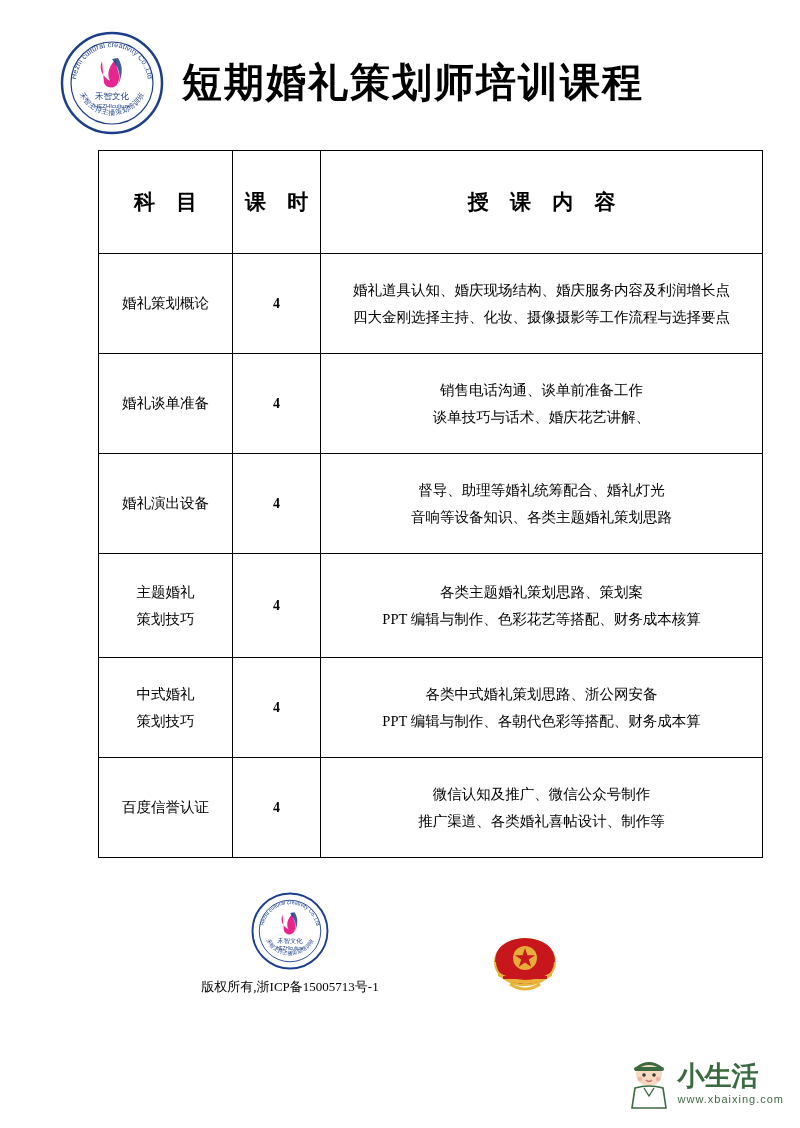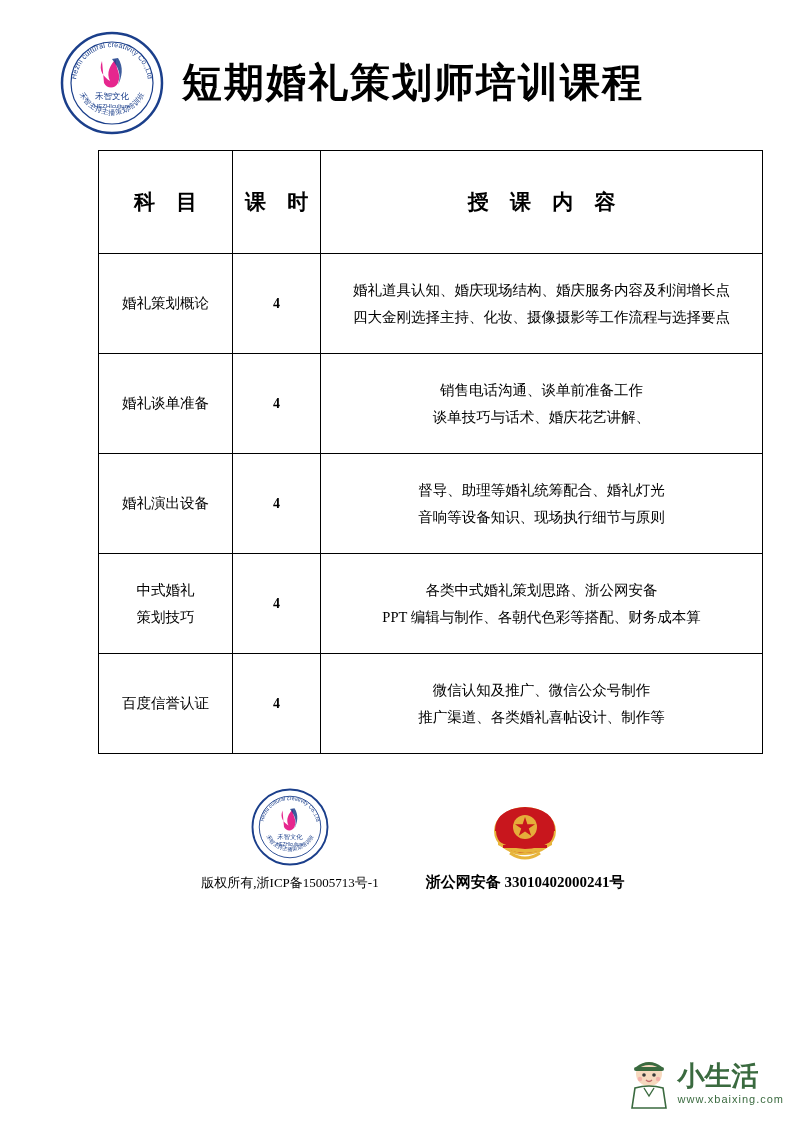--- a/index.html
+++ b/index.html
@@ -217,21 +217,32 @@
           <span class="content-line">谈单技巧与话术、婚庆花艺讲解、</span>
         </td>
       </tr>
       <tr>
         <td class="subject">
           <span class="content-line">婚礼演出设备</span>
         </td>
         <td class="hours">4</td>
         <td class="content">
           <span class="content-line">督导、助理等婚礼统筹配合、婚礼灯光</span>
-          <span class="content-line">音响等设备知识、现场执行细节与原则</span>
+          <span class="content-line">音响等设备知识、各类主题婚礼策划思路</span>
+        </td>
+      </tr>
+      <tr class="tall">
+        <td class="subject">
+          <span class="content-line">主题婚礼</span>
+          <span class="content-line">策划技巧</span>
+        </td>
+        <td class="hours">4</td>
+        <td class="content">
+          <span class="content-line">各类主题婚礼策划思路、策划案</span>
+          <span class="content-line">PPT 编辑与制作、色彩花艺等搭配、财务成本核算</span>
         </td>
       </tr>
       <tr>
         <td class="subject">
           <span class="content-line">中式婚礼</span>
           <span class="content-line">策划技巧</span>
         </td>
         <td class="hours">4</td>
         <td class="content">
           <span class="content-line">各类中式婚礼策划思路、浙公网安备</span>
@@ -278,21 +289,20 @@
     <svg width="74" height="64" viewBox="0 0 74 64">
       <ellipse cx="37" cy="30" rx="30" ry="23" fill="#c8161d"></ellipse>
       <ellipse cx="37" cy="30" rx="30" ry="23" fill="none" stroke="#e7b53c" stroke-width="2"></ellipse>
       <path d="M7 30 Q 7 8 37 6 Q 67 8 67 30 Z" fill="#c8161d"></path>
       <circle cx="37" cy="26" r="12" fill="#e7b53c" opacity="0.95"></circle>
       <polygon points="37,16 39.4,23.2 47,23.2 40.8,27.6 43.2,34.8 37,30.4 30.8,34.8 33.2,27.6 27,23.2 34.6,23.2" fill="#c8161d"></polygon>
       <path d="M10 40 Q 37 56 64 40 L 64 44 Q 37 60 10 44 Z" fill="#e7b53c"></path>
       <rect x="15" y="44" width="44" height="3" fill="#c8161d"></rect>
       <path d="M22 52 Q 37 62 52 52" fill="none" stroke="#e7b53c" stroke-width="3"></path>
     </svg>
-    <div class="badge-caption bold">浙公网安备 33010402000241号</div>
   </div>
 
 
 </div>
 
 <div class="watermark">
   <svg width="46" height="52" viewBox="0 0 46 52">
     <ellipse cx="23" cy="16" rx="13" ry="12" fill="#f7d9bf"></ellipse>
     <path d="M10 12 Q 23 2 36 12 L 36 9 Q 23 -1 10 9 Z" fill="#3a6a3f"></path>
     <rect x="8" y="9" width="30" height="4" rx="2" fill="#3a6a3f"></rect>

